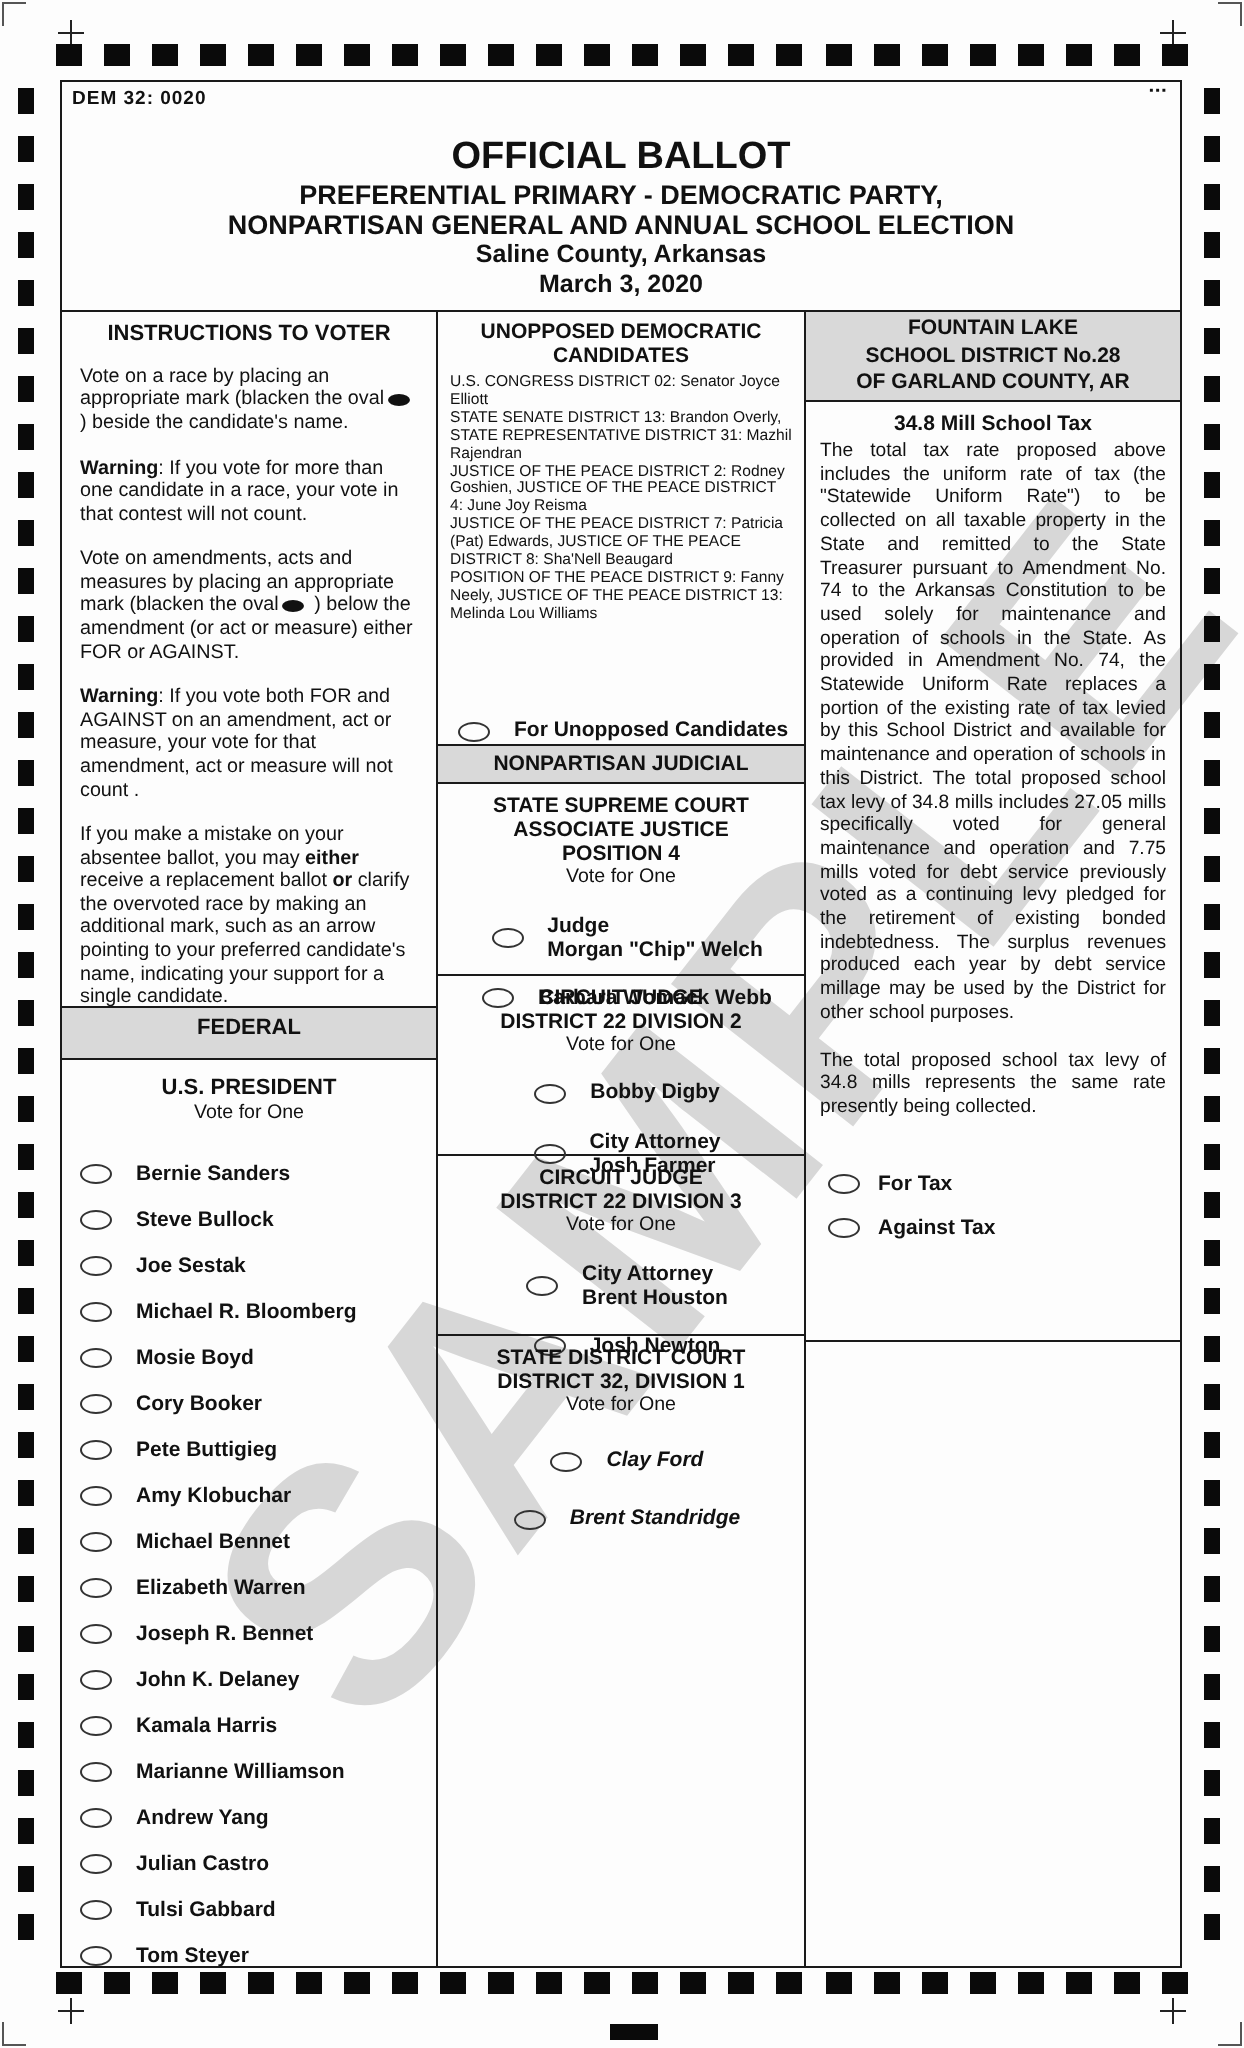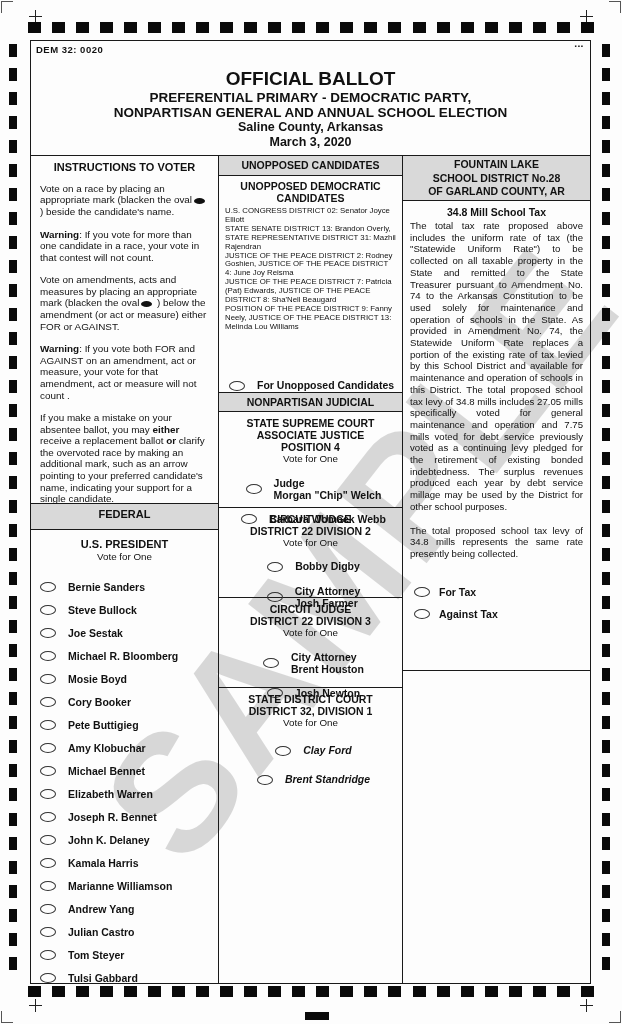--- a/index.html
+++ b/index.html
@@ -335,32 +335,31 @@
           <div class="cand-row">
               <span class="oval"></span>
               <span class="cand-label">Andrew Yang</span>
             </div>
           <div class="cand-row">
               <span class="oval"></span>
               <span class="cand-label">Julian Castro</span>
             </div>
           <div class="cand-row">
               <span class="oval"></span>
+              <span class="cand-label">Tulsi Gabbard</span>
+            </div>
+          <div class="cand-row">
+              <span class="oval"></span>
               <span class="cand-label">Tom Steyer</span>
             </div>
-          <div class="cand-row">
-              <span class="oval"></span>
-              <span class="cand-label">Tulsi Gabbard</span>
-            </div>
         </div>
       </div>
     </div>
 
     <div class="col mid">
-      <div class="band unopposed first">UNOPPOSED CANDIDATES</div>
       <div class="unopposed-body">
         <div class="unopposed-title">UNOPPOSED DEMOCRATIC
 CANDIDATES</div>
         <div class="unopposed-entries">
           <div>U.S. CONGRESS DISTRICT 02: Senator Joyce Elliott</div>
           <div>STATE SENATE DISTRICT 13: Brandon Overly,</div>
           <div>STATE REPRESENTATIVE DISTRICT 31: Mazhil Rajendran</div>
           <div>JUSTICE OF THE PEACE DISTRICT 2: Rodney Goshien, JUSTICE OF THE PEACE DISTRICT 4: June Joy Reisma</div>
           <div>JUSTICE OF THE PEACE DISTRICT 7: Patricia (Pat) Edwards, JUSTICE OF THE PEACE DISTRICT 8: Sha'Nell Beaugard</div>
           <div>POSITION OF THE PEACE DISTRICT 9: Fanny Neely, JUSTICE OF THE PEACE DISTRICT 13: Melinda Lou Williams</div>

